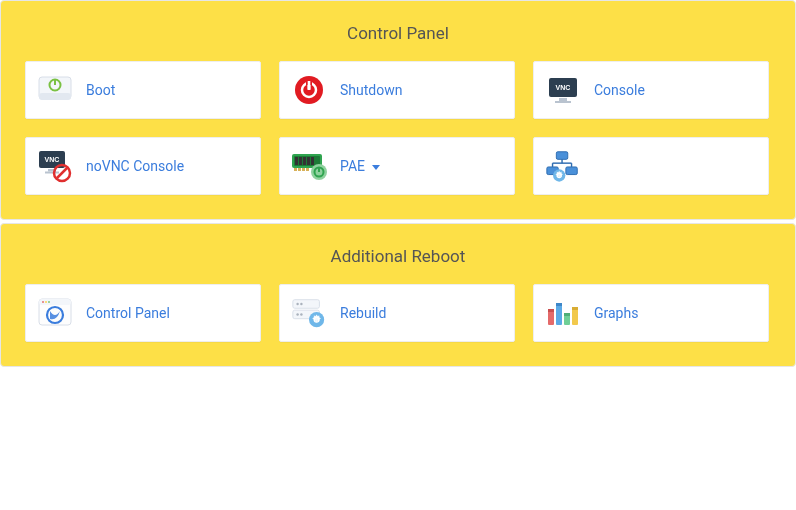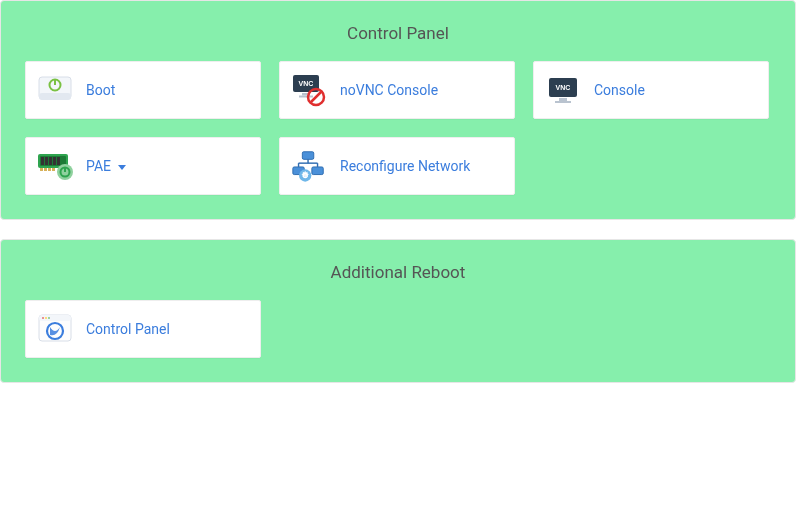--- a/index.html
+++ b/index.html
@@ -7,23 +7,23 @@
     margin: 0;
     padding: 0;
     font-family: -apple-system, BlinkMacSystemFont, "Segoe UI", Roboto, Arial, sans-serif;
     background: #fff;
     color: #555;
   }
   .wrap { width: 796px; }
   .panel {
     border: 1px solid #e6e6e6;
     border-radius: 4px;
-    background: #86efac;
+    background: #fde047;
     padding: 12px 24px 24px 24px;
-    margin-bottom: 19px;
+    margin-bottom: 3px;
   }
   .panel-title {
     text-align: center;
     font-size: 17px;
     color: #555;
     padding: 10px 0 18px 0;
     font-weight: 400;
   }
   .grid {
     display: flex;
@@ -81,45 +81,57 @@
             <rect x="2" y="2" width="32" height="22" rx="3" fill="#f3f6fa" stroke="#d8dee8"></rect>
             <rect x="2" y="18" width="32" height="7" rx="3" fill="#e2e8f0"></rect>
             <circle cx="18" cy="10" r="5.5" fill="none" stroke="#7ac142" stroke-width="2"></circle>
             <line x1="18" y1="4" x2="18" y2="10" stroke="#7ac142" stroke-width="2"></line>
           </svg>
         </div>
         <span class="label">Boot</span>
       </div>
 
 
+      <div class="card">
+        <div class="ic">
+          <svg width="32" height="32" viewBox="0 0 32 32">
+            <circle cx="16" cy="16" r="14" fill="#e11b22"></circle>
+            <circle cx="16" cy="16" r="7" fill="none" stroke="#fff" stroke-width="2.5"></circle>
+            <rect x="14.5" y="6" width="3" height="10" fill="#fff"></rect>
+            <rect x="13" y="6" width="6" height="5" fill="#e11b22"></rect>
+            <rect x="14.7" y="7" width="2.6" height="8" fill="#fff"></rect>
+          </svg>
+        </div>
+        <span class="label">Shutdown</span>
+      </div>
+
+      <div class="card">
+        <div class="ic">
+          <svg width="34" height="30" viewBox="0 0 34 30">
+            <rect x="3" y="3" width="28" height="19" rx="2" fill="#2c3e50"></rect>
+            <rect x="13" y="23" width="8" height="3" fill="#b9c3cf"></rect>
+            <rect x="9" y="26" width="16" height="2" fill="#b9c3cf"></rect>
+            <text x="17" y="15" fill="#fff" font-size="7" text-anchor="middle" font-family="Arial" font-weight="bold">VNC</text>
+          </svg>
+        </div>
+        <span class="label">Console</span>
+      </div>
 
       <div class="card">
         <div class="ic">
           <svg width="38" height="34" viewBox="0 0 38 34">
             <rect x="3" y="2" width="26" height="17" rx="2" fill="#2c3e50"></rect>
             <rect x="12" y="20" width="8" height="2.5" fill="#b9c3cf"></rect>
             <rect x="9" y="22.5" width="14" height="2" fill="#b9c3cf"></rect>
             <text x="16" y="13" fill="#fff" font-size="7" text-anchor="middle" font-family="Arial" font-weight="bold">VNC</text>
             <circle cx="26" cy="24" r="8" fill="none" stroke="#e02f2f" stroke-width="2.5"></circle>
             <line x1="21" y1="29" x2="31" y2="19" stroke="#e02f2f" stroke-width="2.5"></line>
           </svg>
         </div>
         <span class="label">noVNC Console</span>
-      </div>
-
-      <div class="card">
-        <div class="ic">
-          <svg width="34" height="30" viewBox="0 0 34 30">
-            <rect x="3" y="3" width="28" height="19" rx="2" fill="#2c3e50"></rect>
-            <rect x="13" y="23" width="8" height="3" fill="#b9c3cf"></rect>
-            <rect x="9" y="26" width="16" height="2" fill="#b9c3cf"></rect>
-            <text x="17" y="15" fill="#fff" font-size="7" text-anchor="middle" font-family="Arial" font-weight="bold">VNC</text>
-          </svg>
-        </div>
-        <span class="label">Console</span>
       </div>
 
       <div class="card">
         <div class="ic">
           <svg width="38" height="32" viewBox="0 0 38 32">
             <rect x="2" y="4" width="30" height="14" rx="2" fill="#2fa44f"></rect>
             <rect x="4" y="6" width="26" height="10" rx="1" fill="#1d7a36"></rect>
             <rect x="5" y="7" width="3" height="8" fill="#333"></rect>
             <rect x="9" y="7" width="3" height="8" fill="#333"></rect>
             <rect x="13" y="7" width="3" height="8" fill="#333"></rect>
@@ -149,21 +161,20 @@
             <rect x="23" y="18" width="12" height="8" rx="1.5" fill="#4a90d9" stroke="#2d6bb0"></rect>
             <line x1="19" y1="10" x2="19" y2="14" stroke="#2d6bb0" stroke-width="1.5"></line>
             <line x1="9" y1="14" x2="29" y2="14" stroke="#2d6bb0" stroke-width="1.5"></line>
             <line x1="9" y1="14" x2="9" y2="18" stroke="#2d6bb0" stroke-width="1.5"></line>
             <line x1="29" y1="14" x2="29" y2="18" stroke="#2d6bb0" stroke-width="1.5"></line>
             <circle cx="16" cy="27" r="6.5" fill="#6fb7e9"></circle>
             <circle cx="16" cy="27" r="2.2" fill="none" stroke="#fff" stroke-width="1.2"></circle>
             <path d="M16 22 l1 1.5 l1.5 -0.5 l0 1.8 l1.5 1 l-1.5 1 l0 1.8 l-1.5 -0.5 l-1 1.5 l-1 -1.5 l-1.5 0.5 l0 -1.8 l-1.5 -1 l1.5 -1 l0 -1.8 l1.5 0.5 z" fill="#fff" opacity="0.85"></path>
           </svg>
         </div>
-        <span class="label">Reconfigure Network</span>
       </div>
 
     </div>
   </div>
 
   <div class="panel">
     <div class="panel-title">Additional Reboot</div>
     <div class="grid">
 
       <div class="card">
@@ -174,18 +185,49 @@
             <circle cx="6" cy="5" r="1" fill="#e57373"></circle>
             <circle cx="9" cy="5" r="1" fill="#ffd54f"></circle>
             <circle cx="12" cy="5" r="1" fill="#81c784"></circle>
             <circle cx="18" cy="18" r="8" fill="none" stroke="#3b7ddd" stroke-width="2.2"></circle>
             <path d="M 13 14 Q 18 22 23 14 Q 20 24 13 22" fill="#3b7ddd" opacity="0.85"></path>
           </svg>
         </div>
         <span class="label">Control Panel</span>
       </div>
 
-
+      <div class="card">
+        <div class="ic">
+          <svg width="40" height="34" viewBox="0 0 40 34">
+            <rect x="3" y="3" width="28" height="9" rx="2" fill="#f3f6fa" stroke="#d8dee8"></rect>
+            <rect x="3" y="14" width="28" height="9" rx="2" fill="#f3f6fa" stroke="#d8dee8"></rect>
+            <circle cx="8" cy="7.5" r="1.3" fill="#aab2bd"></circle>
+            <circle cx="12" cy="7.5" r="1.3" fill="#aab2bd"></circle>
+            <circle cx="8" cy="18.5" r="1.3" fill="#aab2bd"></circle>
+            <circle cx="12" cy="18.5" r="1.3" fill="#aab2bd"></circle>
+            <circle cx="28" cy="24" r="8" fill="#6fb7e9"></circle>
+            <circle cx="28" cy="24" r="2.5" fill="none" stroke="#fff" stroke-width="1.3"></circle>
+            <path d="M28 18.5 l1.1 1.7 l1.8 -0.6 l0 2 l1.7 1.1 l-1.7 1.1 l0 2 l-1.8 -0.6 l-1.1 1.7 l-1.1 -1.7 l-1.8 0.6 l0 -2 l-1.7 -1.1 l1.7 -1.1 l0 -2 l1.8 0.6 z" fill="#fff" opacity="0.9"></path>
+          </svg>
+        </div>
+        <span class="label">Rebuild</span>
+      </div>
+
+      <div class="card">
+        <div class="ic">
+          <svg width="36" height="32" viewBox="0 0 36 32">
+            <rect x="3" y="12" width="6" height="16" rx="1" fill="#e46a6a"></rect>
+            <rect x="11" y="6" width="6" height="22" rx="1" fill="#5aa9e6"></rect>
+            <rect x="19" y="16" width="6" height="12" rx="1" fill="#6fcf97"></rect>
+            <rect x="27" y="10" width="6" height="18" rx="1" fill="#f2c94c"></rect>
+            <rect x="3" y="12" width="6" height="3" fill="#c94f4f"></rect>
+            <rect x="11" y="6" width="6" height="3" fill="#3d87c9"></rect>
+            <rect x="19" y="16" width="6" height="3" fill="#4eae77"></rect>
+            <rect x="27" y="10" width="6" height="3" fill="#d9ad33"></rect>
+          </svg>
+        </div>
+        <span class="label">Graphs</span>
+      </div>
 
     </div>
   </div>
 
 </div>
 
 </body></html>

